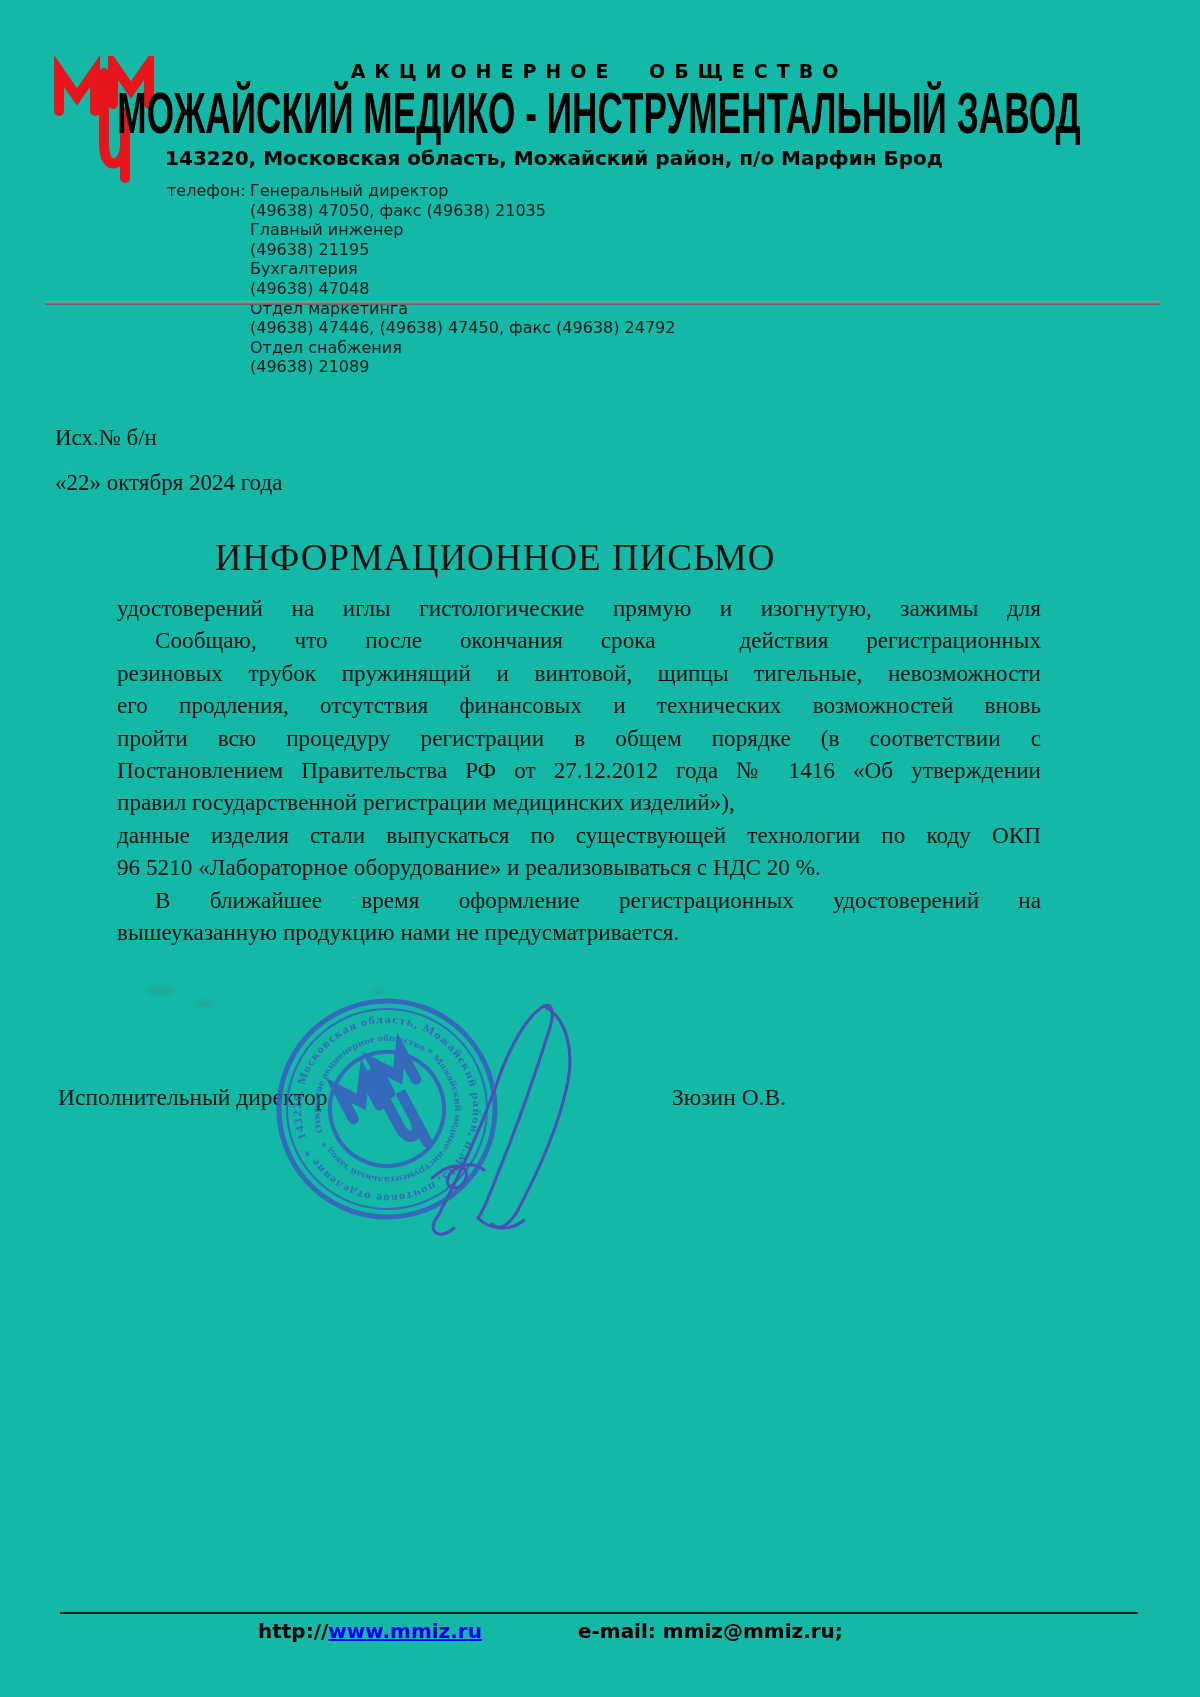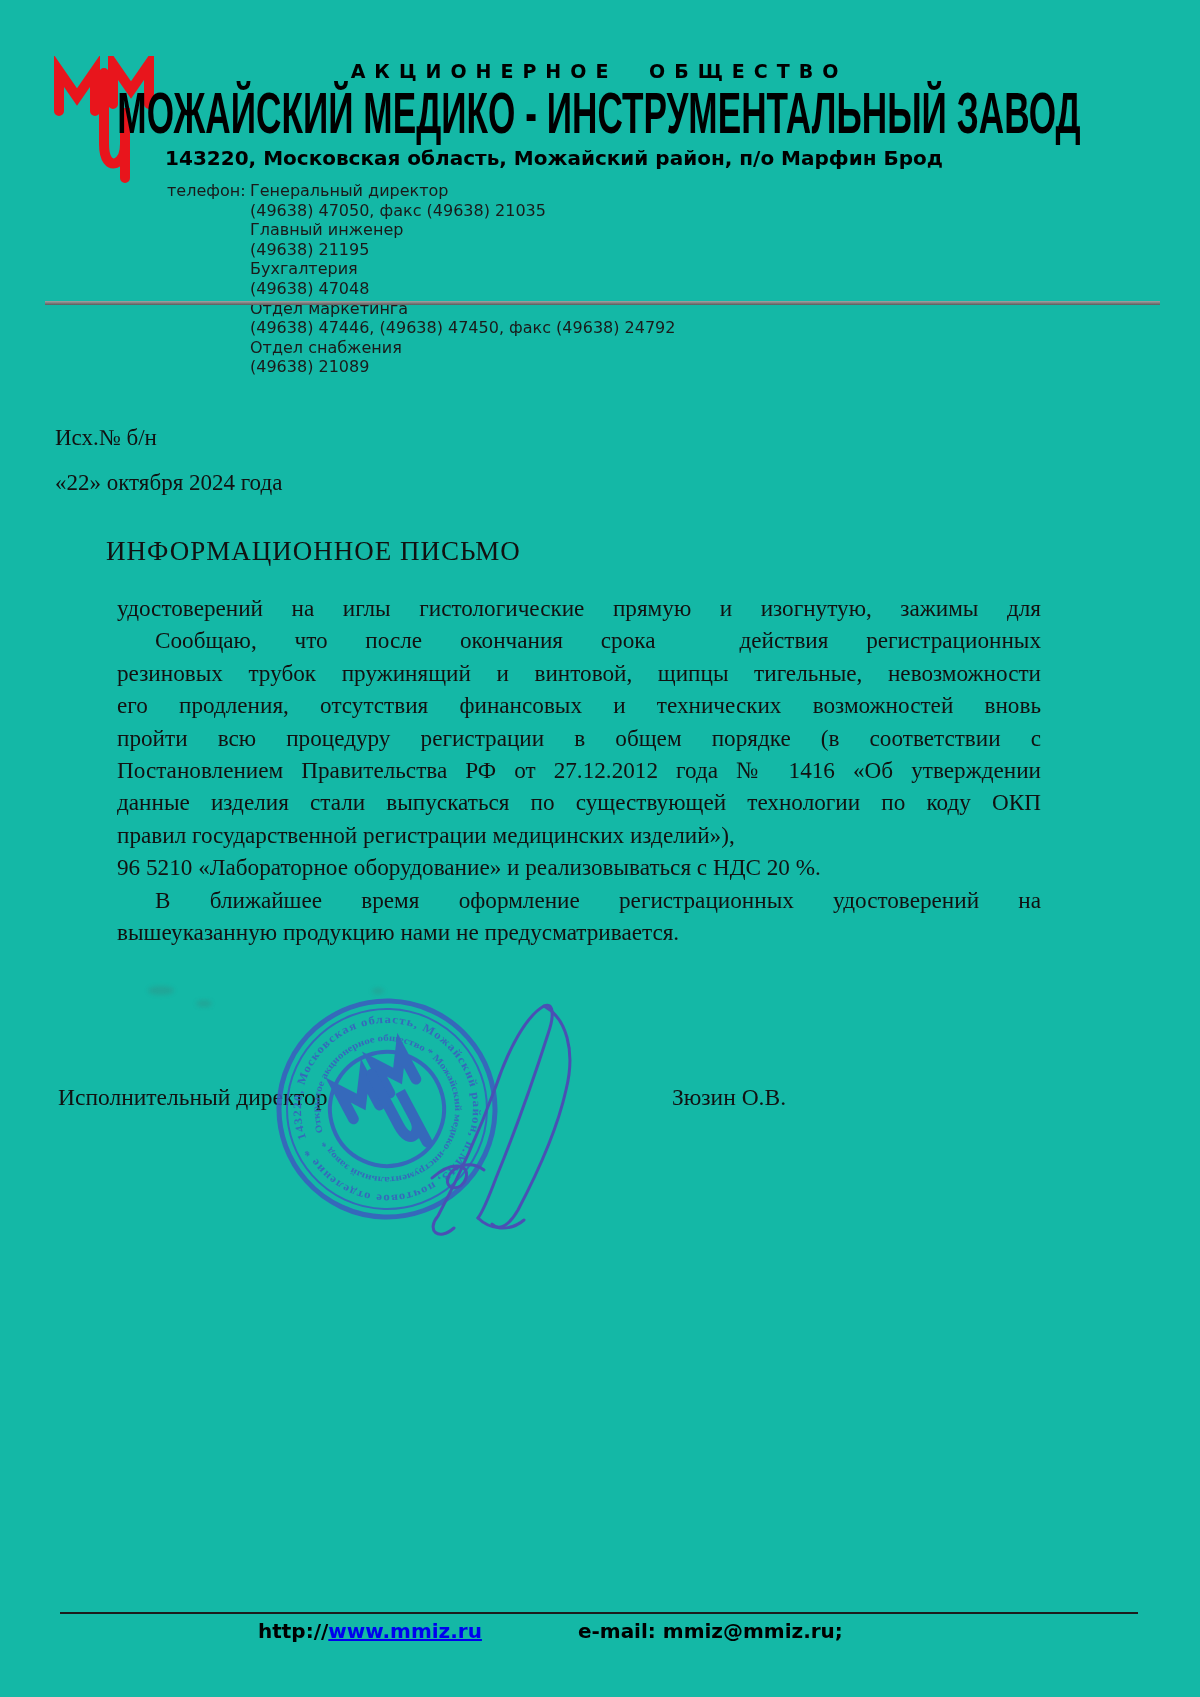--- a/index.html
+++ b/index.html
@@ -23,22 +23,22 @@
   .phone-rows{position:absolute;left:250px;top:181px;width:880px;
      font-family:"DejaVu Sans", sans-serif;font-size:16px;color:#1a1a1a;}
   .phone-row{display:flex;line-height:19.6px;flex-direction:column;}
   .phone-dept{width:332px;flex:none;}
   .head-rule{position:absolute;left:45px;top:301px;width:1115px;height:4px;
      background:linear-gradient(#a3a3a3,#5d5d5d);}
 
   
   .ref-number{position:absolute;left:55px;top:416px;font-size:23px;margin-top:9px;}
   .date-line{position:absolute;left:55px;top:470px;font-size:23px;}
-  .letter-title{position:absolute;left:106px;top:536px;width:924px;box-sizing:border-box;
-     padding-right:178px;text-align:left;font-size:27px;letter-spacing:1px;}
+  .letter-title{position:absolute;left:122px;top:536px;width:924px;box-sizing:border-box;
+     padding-right:178px;text-align:center;font-size:37px;letter-spacing:1px;}
   .body-lines{position:absolute;left:117px;top:592px;width:924px;
      font-size:23.2px;line-height:32.4px;}
   .bline{white-space:normal;}
   .bline.j{text-align:justify;text-align-last:justify;}
   .bline.ind{text-indent:38px;}
   .gap{display:inline-block;width:84px;}
 
   
   .exec-label{position:absolute;left:58px;top:1084px;font-size:23.5px;}
   .exec-name{position:absolute;left:672px;top:1084px;font-size:23.5px;}
@@ -106,22 +106,22 @@
   <div class="ref-number">Исх.№ б/н</div>
   <div class="date-line">«22» октября 2024 года</div>
   <div class="letter-title">ИНФОРМАЦИОННОЕ ПИСЬМО</div>
   <div class="body-lines" id="body-lines">
       <div class="bline j">удостоверений на иглы гистологические прямую и изогнутую, зажимы для</div>
       <div class="bline j ind">Сообщаю, что после окончания срока<span class="gap"></span>действия регистрационных</div>
       <div class="bline j">резиновых трубок пружинящий и винтовой, щипцы тигельные, невозможности</div>
       <div class="bline j">его продления, отсутствия финансовых и технических возможностей вновь</div>
       <div class="bline j">пройти всю процедуру регистрации в общем порядке (в соответствии с</div>
       <div class="bline j">Постановлением Правительства РФ от 27.12.2012 года № 1416 «Об утверждении</div>
+      <div class="bline">правил государственной регистрации медицинских изделий»),</div>
       <div class="bline j">данные изделия стали выпускаться по существующей технологии по коду ОКП</div>
-      <div class="bline">правил государственной регистрации медицинских изделий»),</div>
       <div class="bline">96 5210 «Лабораторное оборудование» и реализовываться с НДС 20 %.</div>
       <div class="bline j ind">В ближайшее время оформление регистрационных удостоверений на</div>
       <div class="bline">вышеуказанную продукцию нами не предусматривается.</div>
     </div>
 
   <div class="speck speck1"></div>
   <div class="speck speck2"></div>
   <div class="speck speck3"></div>
 
   <div class="exec-label">Исполнительный директор</div>

